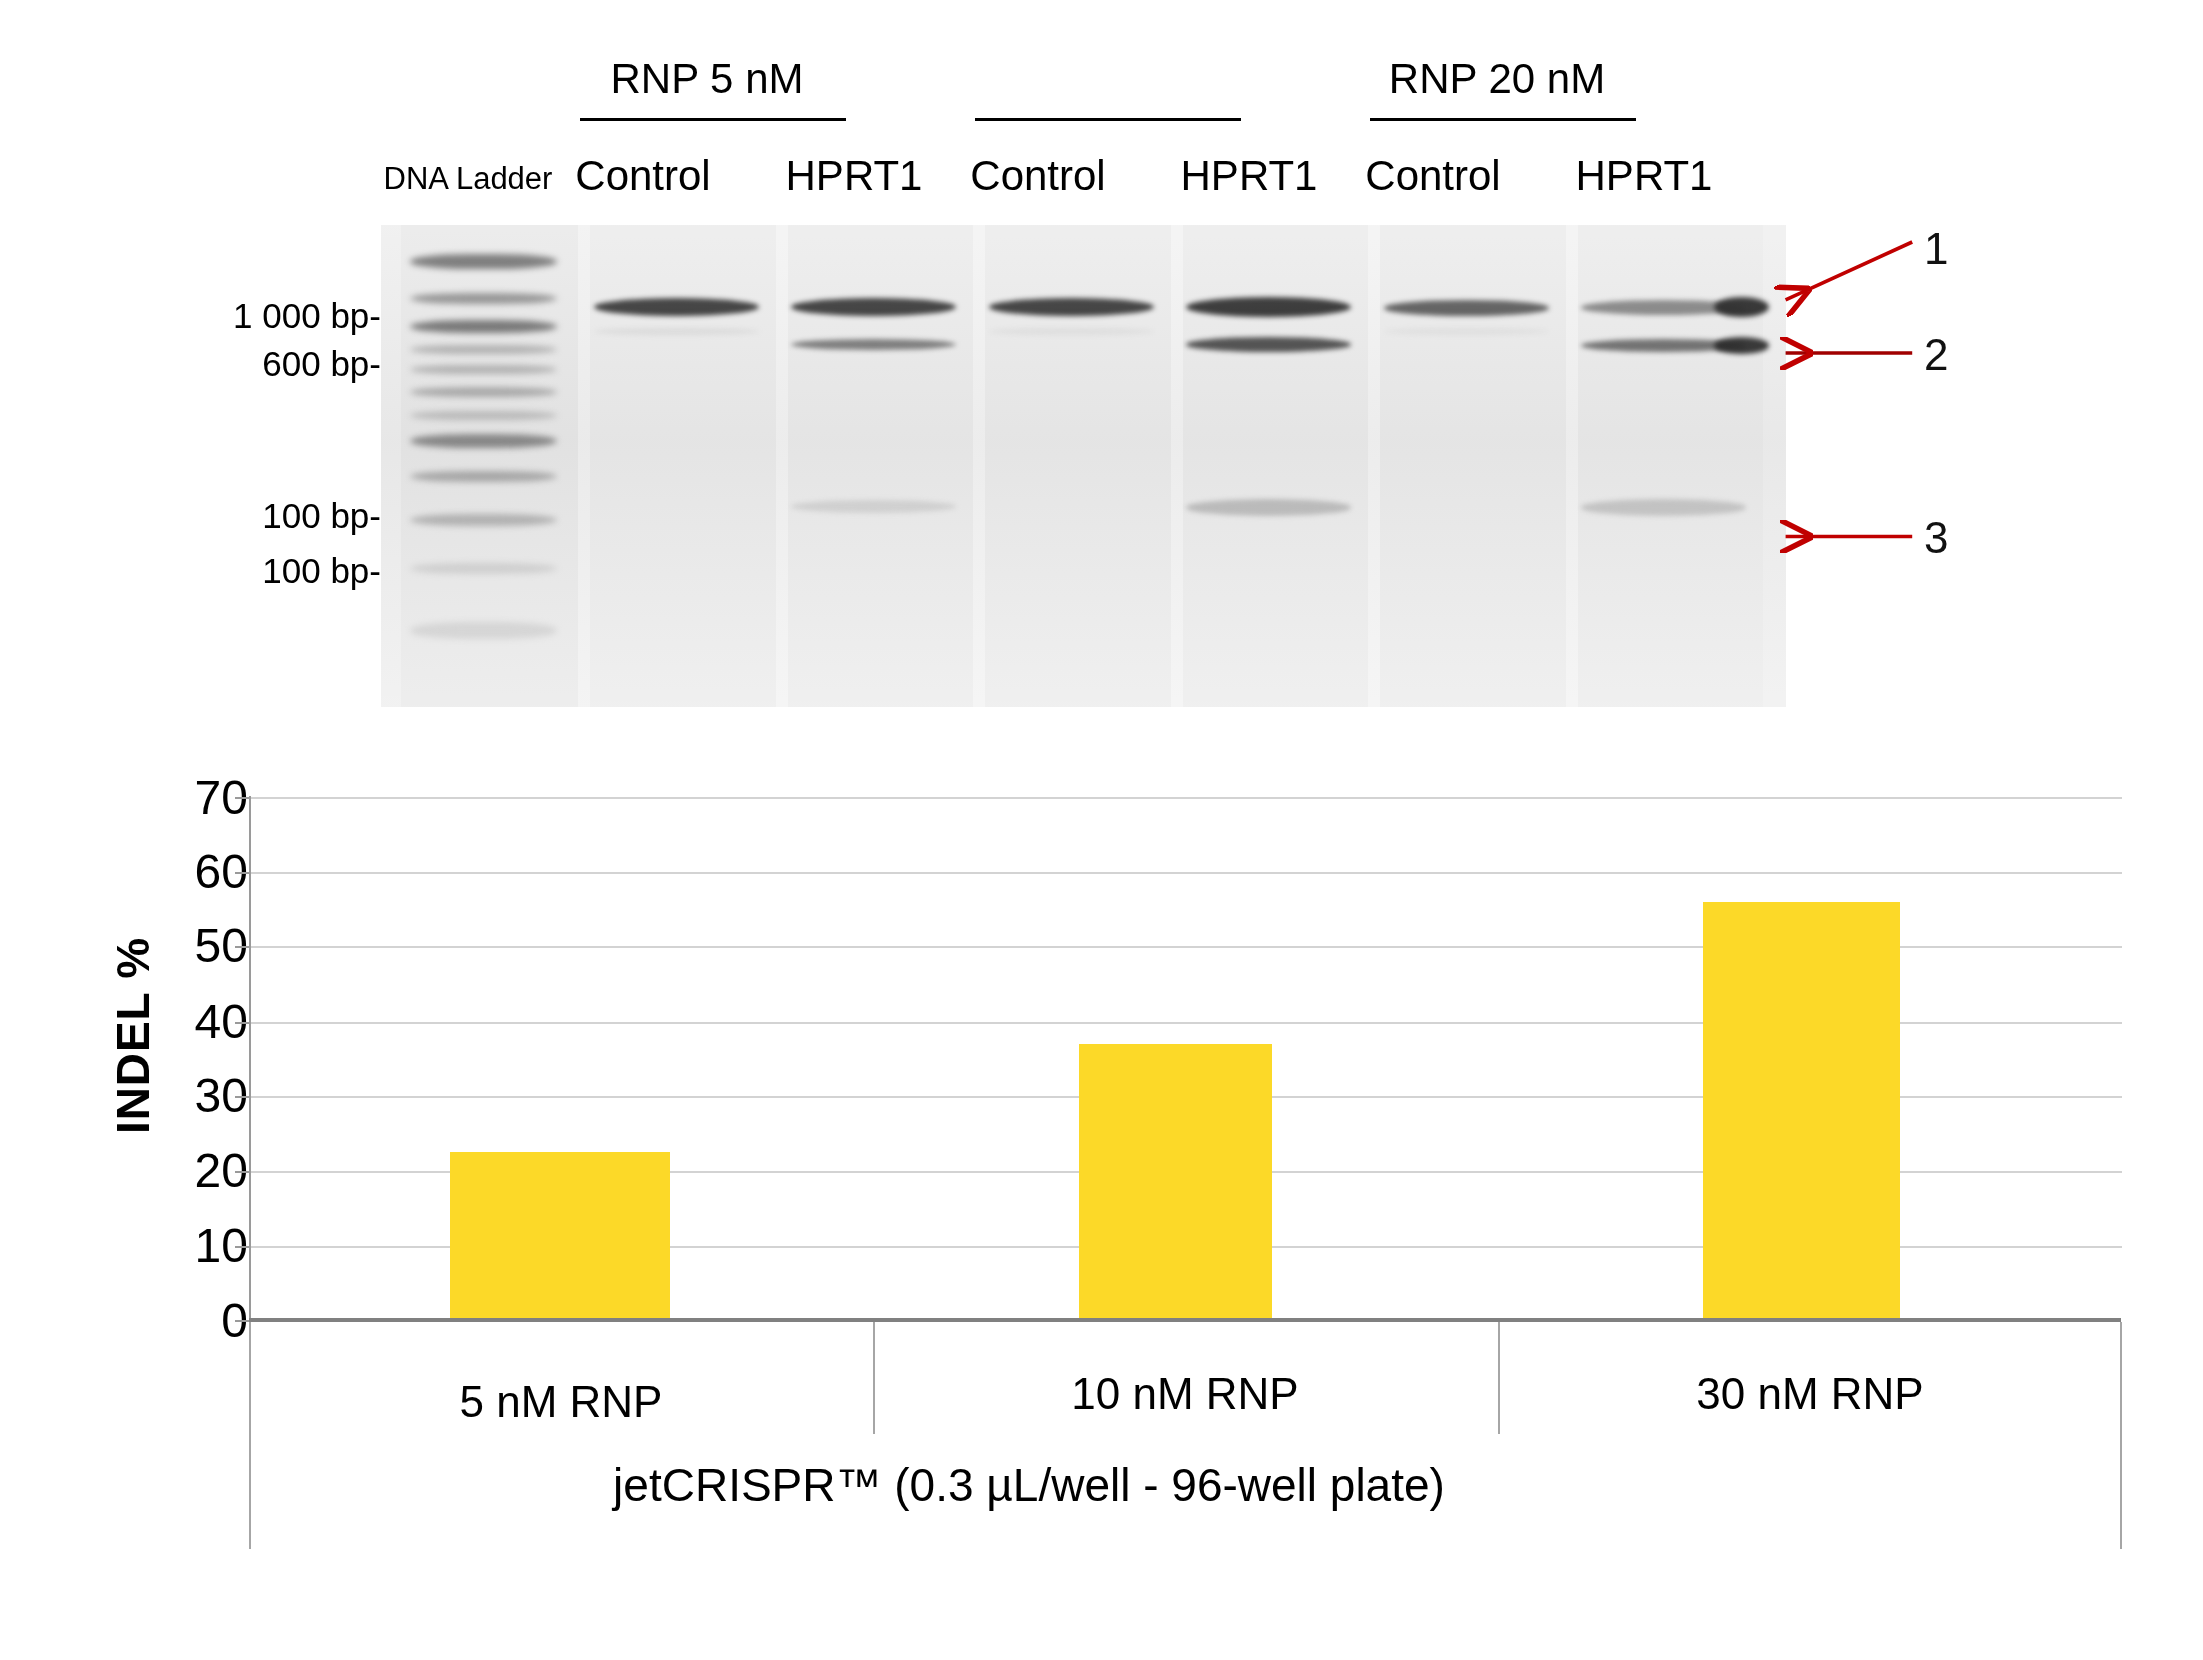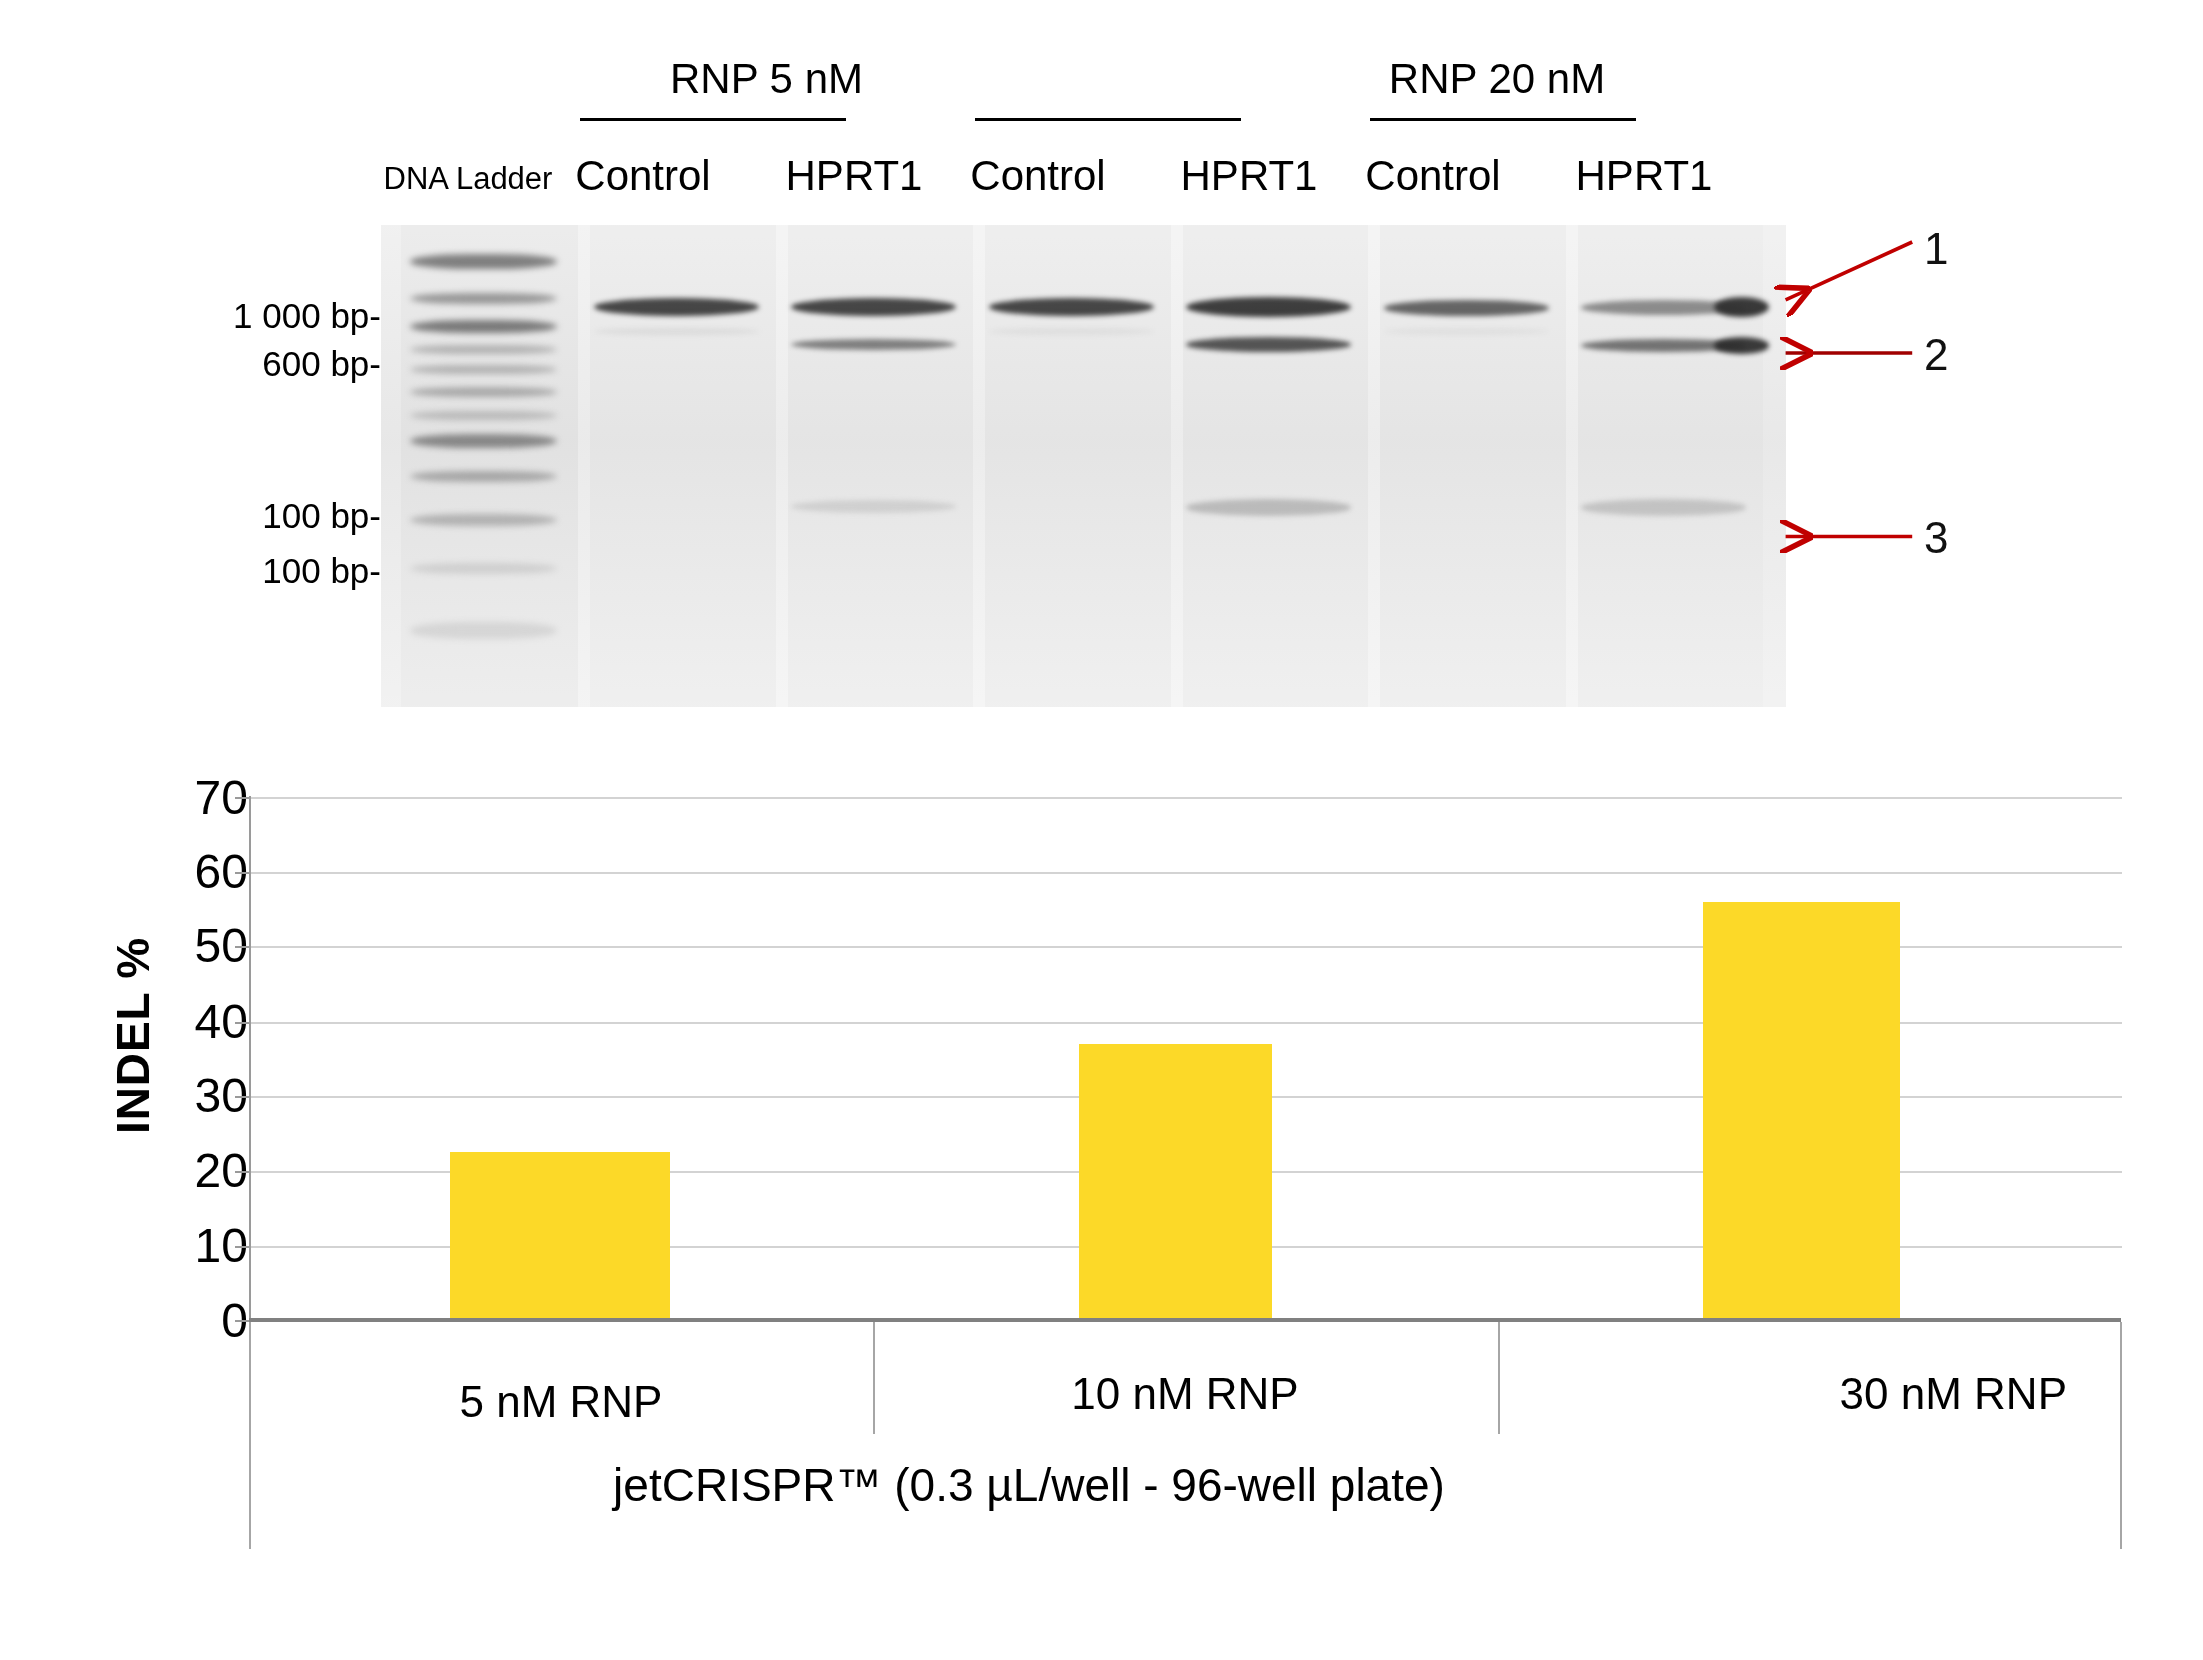--- a/index.html
+++ b/index.html
@@ -95,21 +95,21 @@
     position:absolute;text-align:center;font-size:46px;line-height:51px;white-space:nowrap;
   }
 </style>
 </head>
 <body>
 
 <div class="fig">
 
   <div id="gel-panel">
 
-    <div class="grp-label" style="left:551px;top:55px;width:312px;text-align:right;">RNP 5 nM</div>
+    <div class="grp-label" style="left:551px;top:55px;width:312px;">RNP 5 nM</div>
     <div class="grp-rule" style="left:580px;top:118px;width:266px;"></div>
 
     <div class="grp-rule" style="left:975px;top:118px;width:266px;"></div>
 
     <div class="grp-label" style="left:1341px;top:55px;width:312px;">RNP 20 nM</div>
     <div class="grp-rule" style="left:1370px;top:118px;width:266px;"></div>
 
     <div class="ladder-caption" style="left:367px;top:160px;width:202px;">DNA Ladder</div>
 
     <div class="lane-label" style="left:551px;top:152px;width:184px;">Control</div>
@@ -217,21 +217,21 @@
 
     <div class="axis-h" style="left:249px;top:583px;width:1872px;"></div>
 
     <div class="catsep" style="left:249px;top:587px;height:112px;"></div>
     <div class="catsep" style="left:873px;top:587px;height:112px;"></div>
     <div class="catsep" style="left:1498px;top:587px;height:112px;"></div>
     <div class="catsep" style="left:2120px;top:587px;height:112px;"></div>
 
     <div class="catlabel" style="left:304px;top:634px;width:514px;margin-top:8px;">5 nM RNP</div>
     <div class="catlabel" style="left:928px;top:634px;width:514px;">10 nM RNP</div>
-    <div class="catlabel" style="left:1553px;top:634px;width:514px;text-align:right;">30 nM RNP</div>
+    <div class="catlabel" style="left:1553px;top:634px;width:514px;">30 nM RNP</div>
 
     <div class="xtitle" style="left:249px;top:725px;width:1560px;">jetCRISPR™ (0.3 µL/well - 96-well plate)</div>
 
     <div class="catsep" style="left:249px;top:699px;height:115px;"></div>
     <div class="catsep" style="left:2120px;top:699px;height:115px;"></div>
   </div>
 </div>
 
 
 </body></html>

